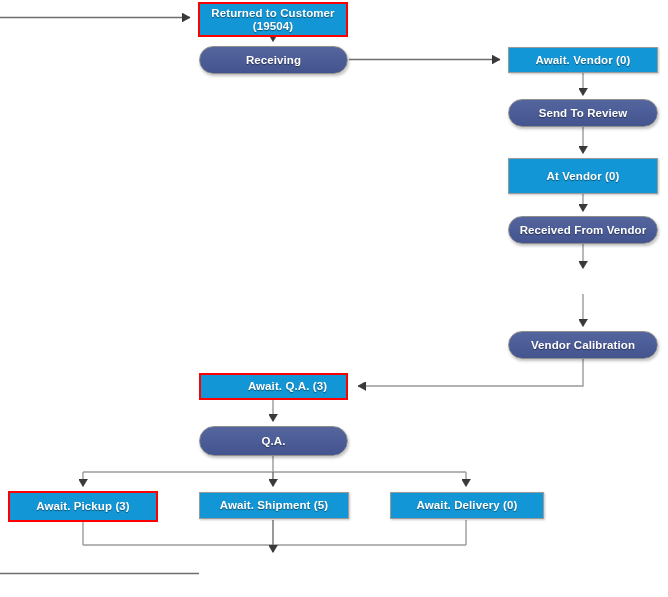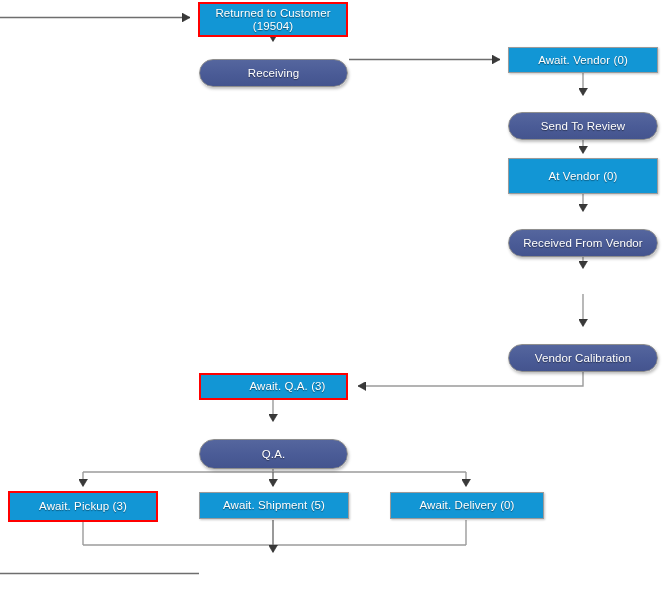--- a/index.html
+++ b/index.html
@@ -27,21 +27,21 @@
     pointer-events: none;
   }
   .node {
     position: absolute;
     box-sizing: border-box;
     display: flex;
     align-items: center;
     justify-content: center;
     text-align: center;
     color: #ffffff;
-    font-weight: normal;
+    font-weight: bold;
     font-size: 11.5px;
     line-height: 13px;
     letter-spacing: 0.1px;
     text-shadow: 0 1px 1px rgba(0,0,0,0.45);
     z-index: 5;
   }
   
   .node.state {
     background: #1296d5;
     border: 1px solid #9a9a9a;
@@ -52,21 +52,20 @@
     border: 2px solid #ff0000;
     box-shadow: none;
   }
   
   .node.activity {
     background: #4a5b96;
     background: linear-gradient(to bottom, #55669e 0%, #4a5b96 55%, #44548e 100%);
     border: 1px solid #8e8e8e;
     border-radius: 16px;
     box-shadow: 1px 2px 3px rgba(0,0,0,0.25);
-    margin-top: 13px;
   }
   .node-label {
     display: block;
     width: 100%;
     padding: 0 6px;
     box-sizing: border-box;
   }
 </style>
 </head>
 <body>

